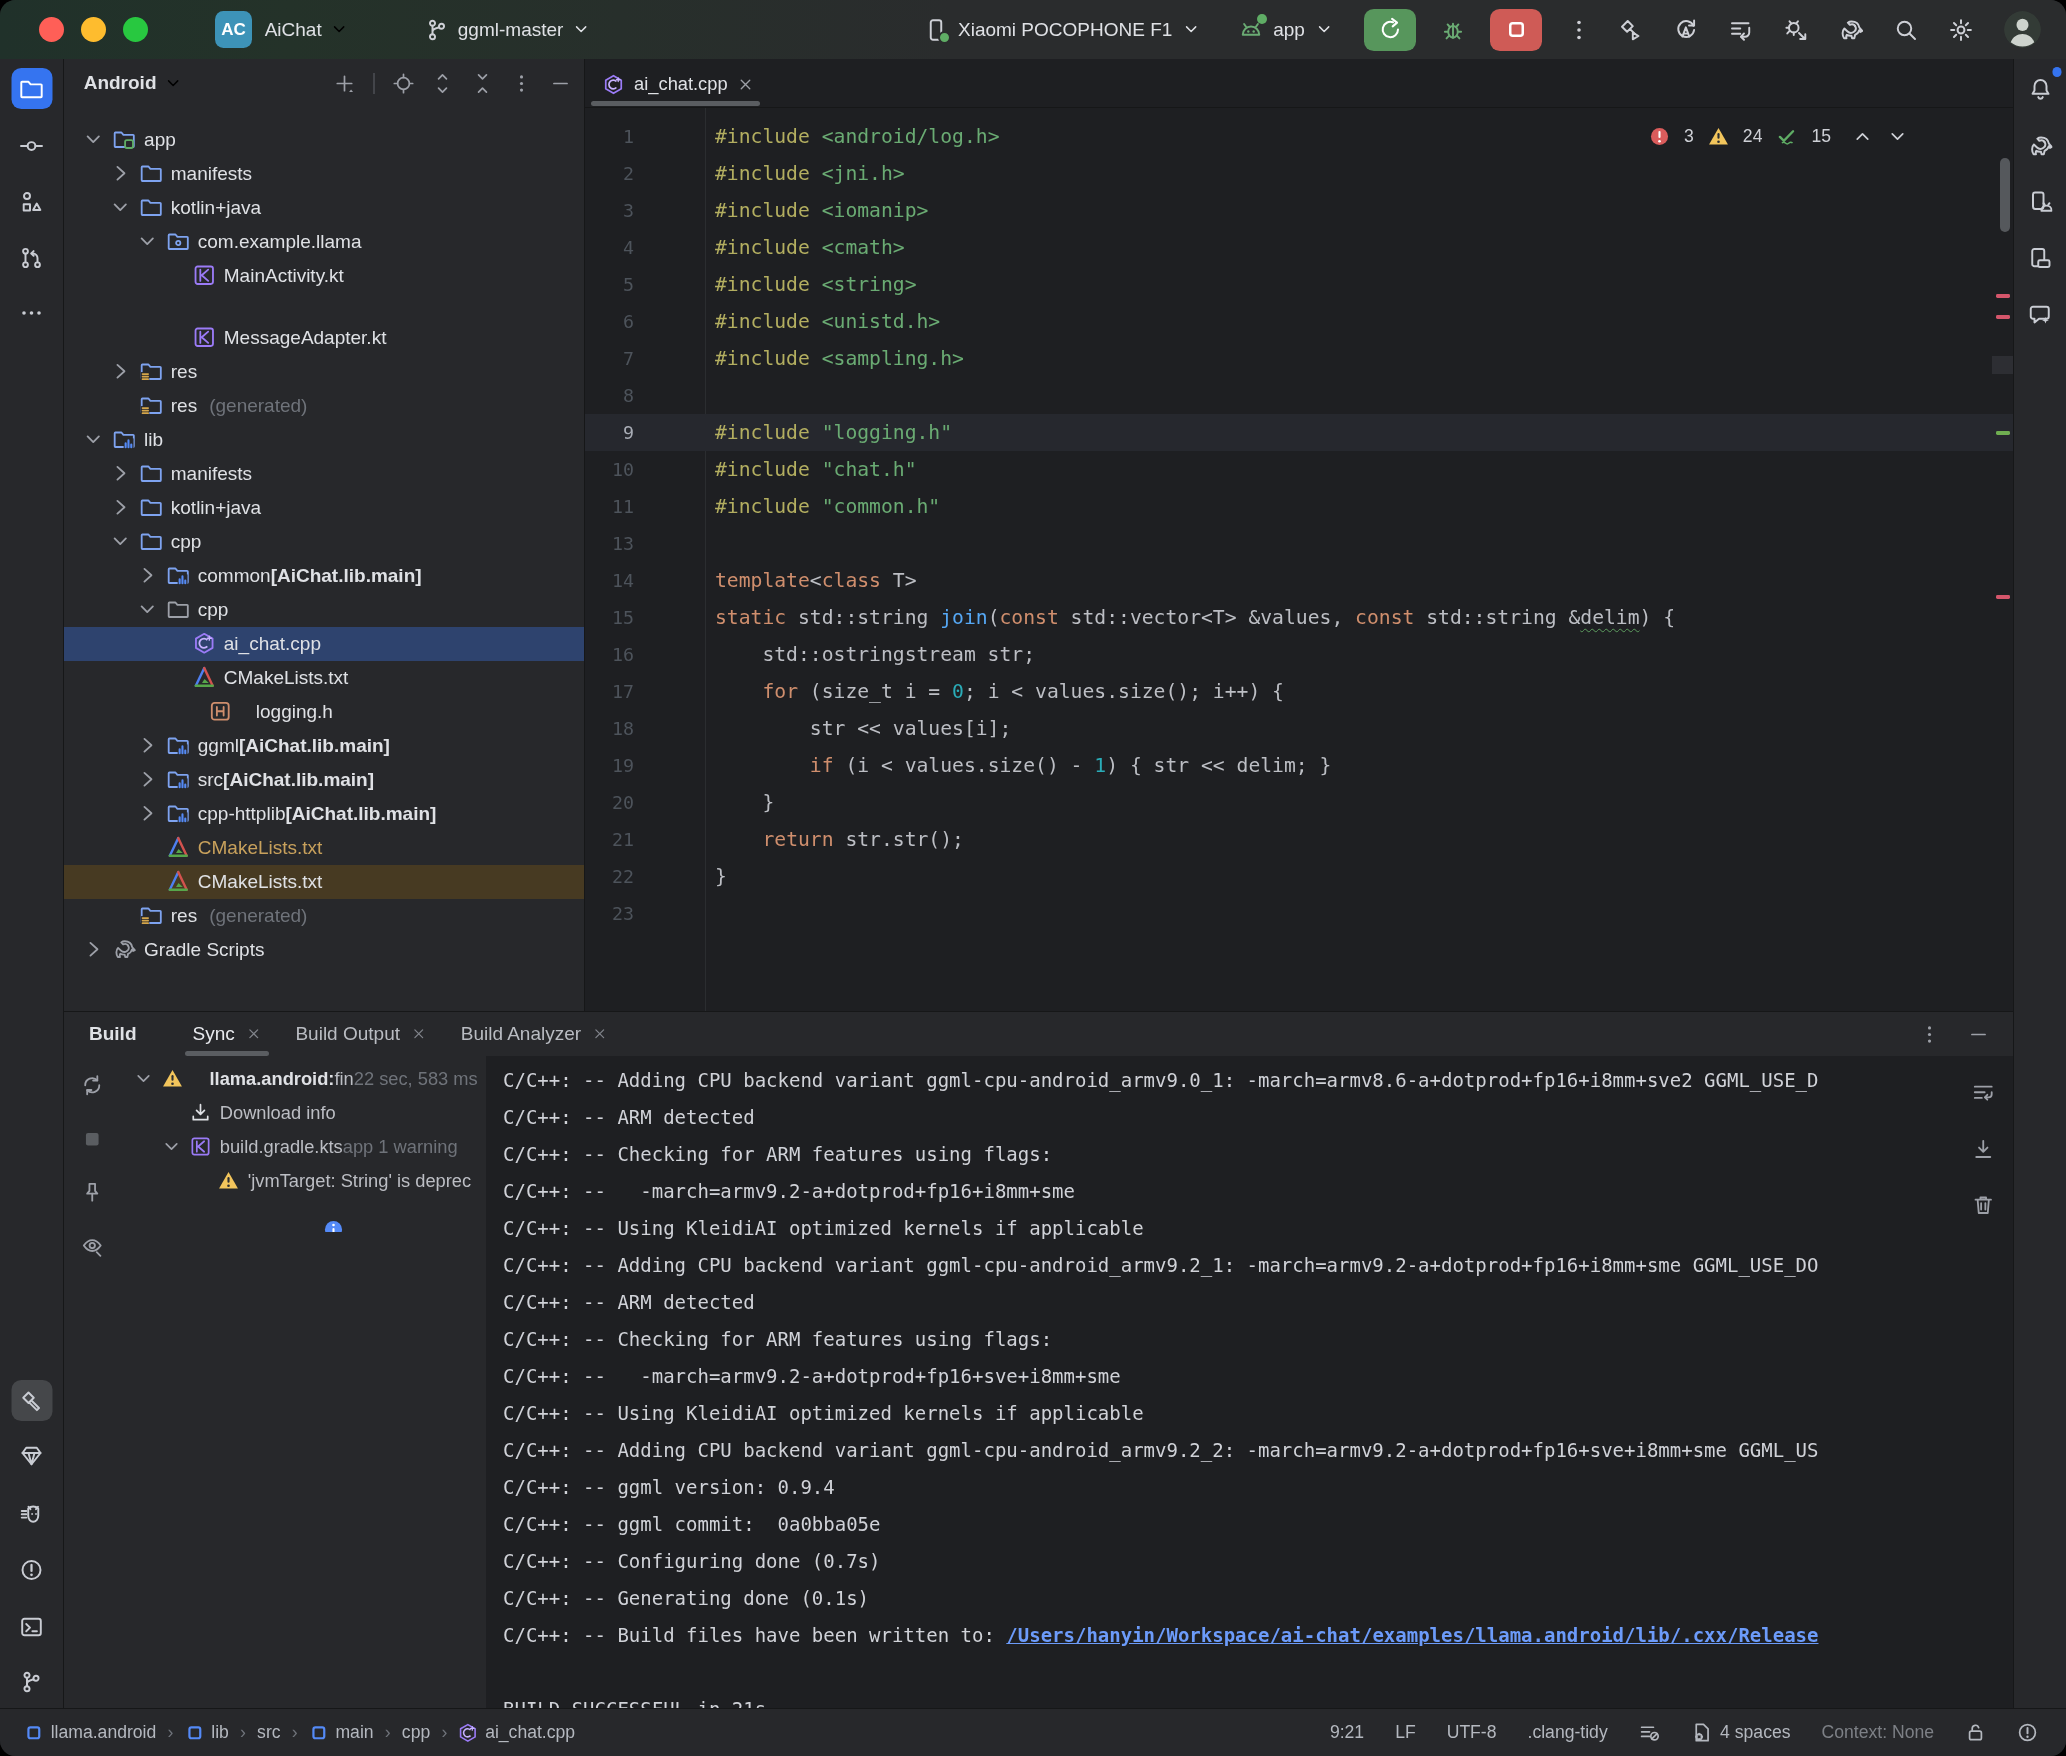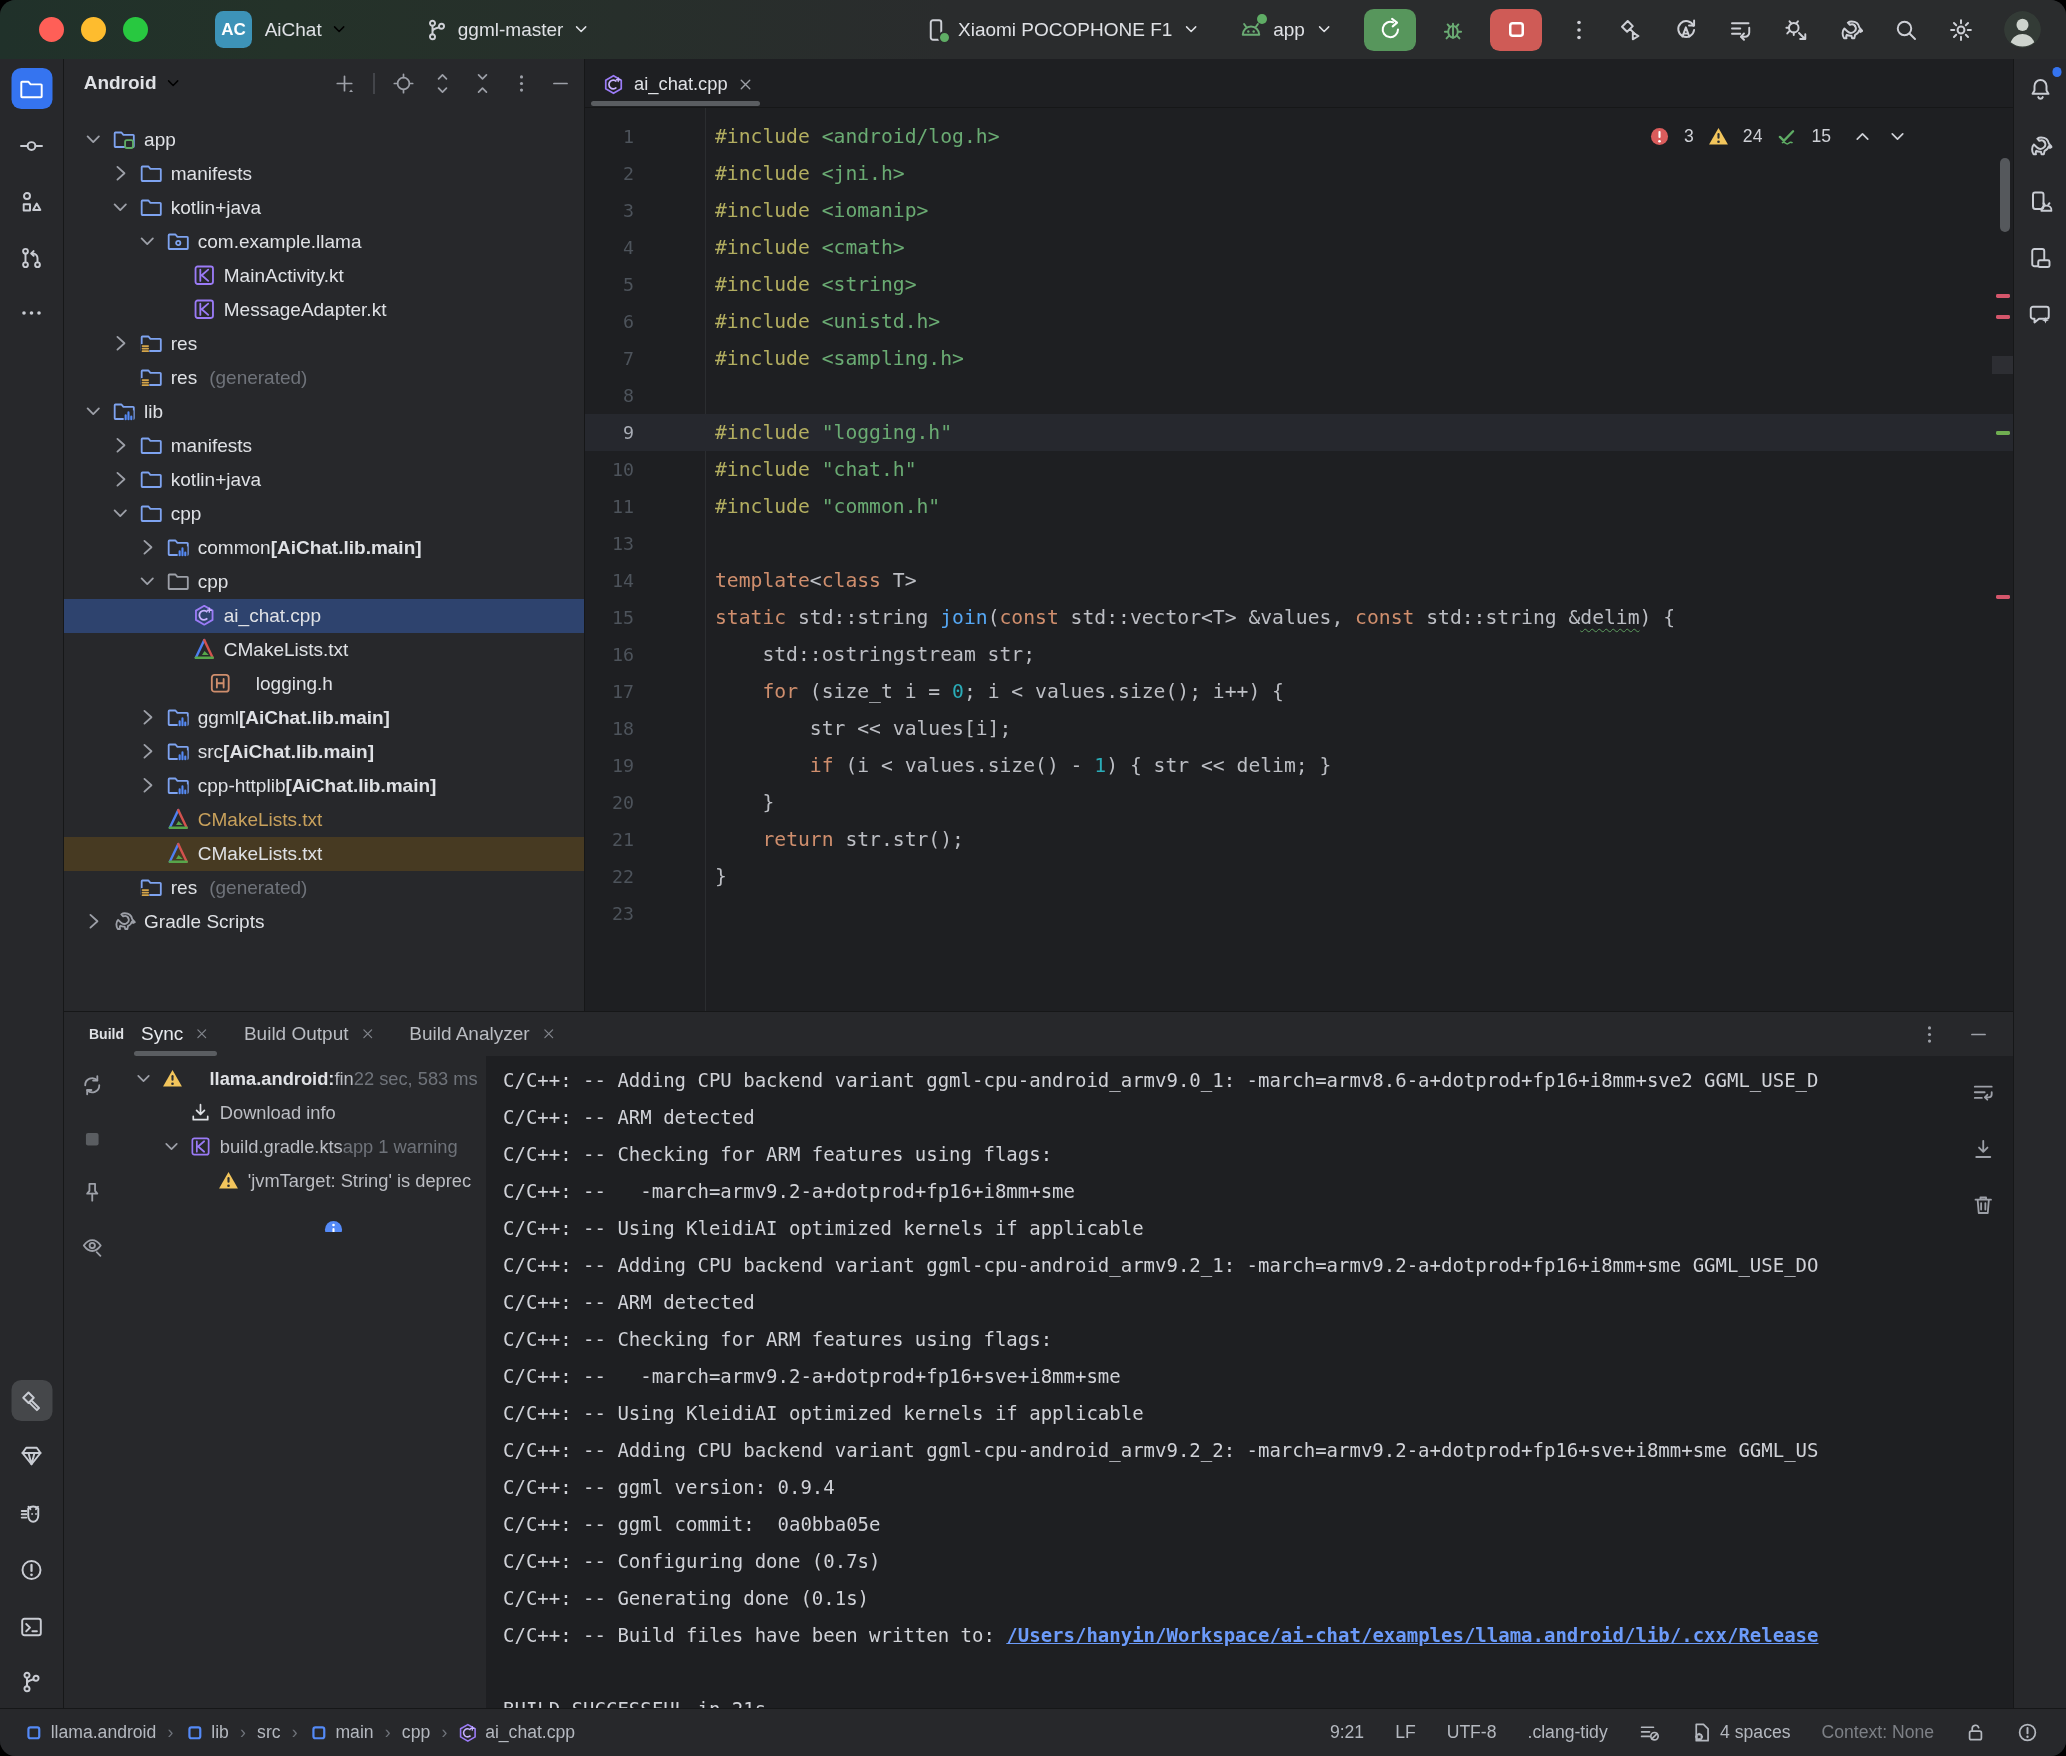--- a/index.html
+++ b/index.html
@@ -91,21 +91,21 @@
   .num{color:#2aacb8;} .pl{color:#bcbec4;}
   .sq{color:#bcbec4;text-decoration:underline wavy #5c9c5e 1.4px;text-underline-offset:4.2px;}
   .stripe{position:absolute;top:0;right:0;bottom:0;width:21px;}
   .smark{position:absolute;right:2.8px;width:14px;height:4.2px;border-radius:1.4px;}
   .sthumb{position:absolute;right:2.8px;top:99px;height:74px;width:9.8px;border-radius:4.9px;background:#55585c;}
   .sband{position:absolute;right:0;width:21px;background:#3b3e43;opacity:.5;}
 
   
   .buildpanel{height:697px;border-top:1.4px solid #161718;background:#27282b;display:flex;flex-direction:column;}
   .bp-tabs{height:44px;display:flex;align-items:center;padding-left:25px;background:#27282b;}
-  .bp-title{color:#dfe1e5;font-weight:bold;font-size:14px;}
+  .bp-title{color:#dfe1e5;font-weight:bold;font-size:19px;margin-right:39px;}
   .btab{display:flex;align-items:center;gap:11.2px;padding:0 17px;height:100%;position:relative;
     color:#b9bcc2;font-size:19px;}
   .btab.active{color:#e8eaee;}
   .btab .close{width:15.5px;height:15.5px;color:#81848b;}
   .btab.active .b-ind{position:absolute;left:9.8px;right:9.8px;bottom:0;height:4.9px;border-radius:2.8px;background:#5a5d61;}
   .bp-tabactions{margin-left:auto;display:flex;gap:28px;margin-right:24px;color:#9da0a8;}
   .bp-tabactions .icon{width:21px;height:21px;}
   .bp-body{flex:1;display:flex;min-height:0;}
   .bp-minibar{width:56px;display:flex;flex-direction:column;align-items:center;gap:31px;
     padding-top:18.3px;color:#9da0a8;}
@@ -493,21 +493,21 @@
               <div class="trow" style="padding-left: 98px;">
                 <span class="icon chv" style="color: rgb(157, 160, 168);"></span>
                 <span class="icon ">
                   <svg viewBox="0 0 16 16" style="color:#9b7bf7">
                     <rect x="1.8" y="1.8" width="12.4" height="12.4" rx="1.5" stroke="currentColor" fill="none" stroke-width="1.3" stroke-linecap="round" stroke-linejoin="round"></rect>
                     <path d="M5.2 4v8M10.8 4L6.2 8l4.6 4" stroke="currentColor" fill="none" stroke-width="1.3" stroke-linecap="round" stroke-linejoin="round"></path>
                   </svg>
                 </span>
                 <span>MainActivity.kt</span>
               </div>
-              <div class="trow" style="padding-left: 98px;">
+              <div class="trow" style="padding-left: 98px; margin-top: 28px;">
                 <span class="icon chv" style="color: rgb(157, 160, 168);"></span>
                 <span class="icon ">
                   <svg viewBox="0 0 16 16" style="color:#9b7bf7">
                     <rect x="1.8" y="1.8" width="12.4" height="12.4" rx="1.5" stroke="currentColor" fill="none" stroke-width="1.3" stroke-linecap="round" stroke-linejoin="round"></rect>
                     <path d="M5.2 4v8M10.8 4L6.2 8l4.6 4" stroke="currentColor" fill="none" stroke-width="1.3" stroke-linecap="round" stroke-linejoin="round"></path>
                   </svg>
                 </span>
                 <span>MessageAdapter.kt</span>
               </div>
               <div class="trow" style="padding-left: 45px;">

